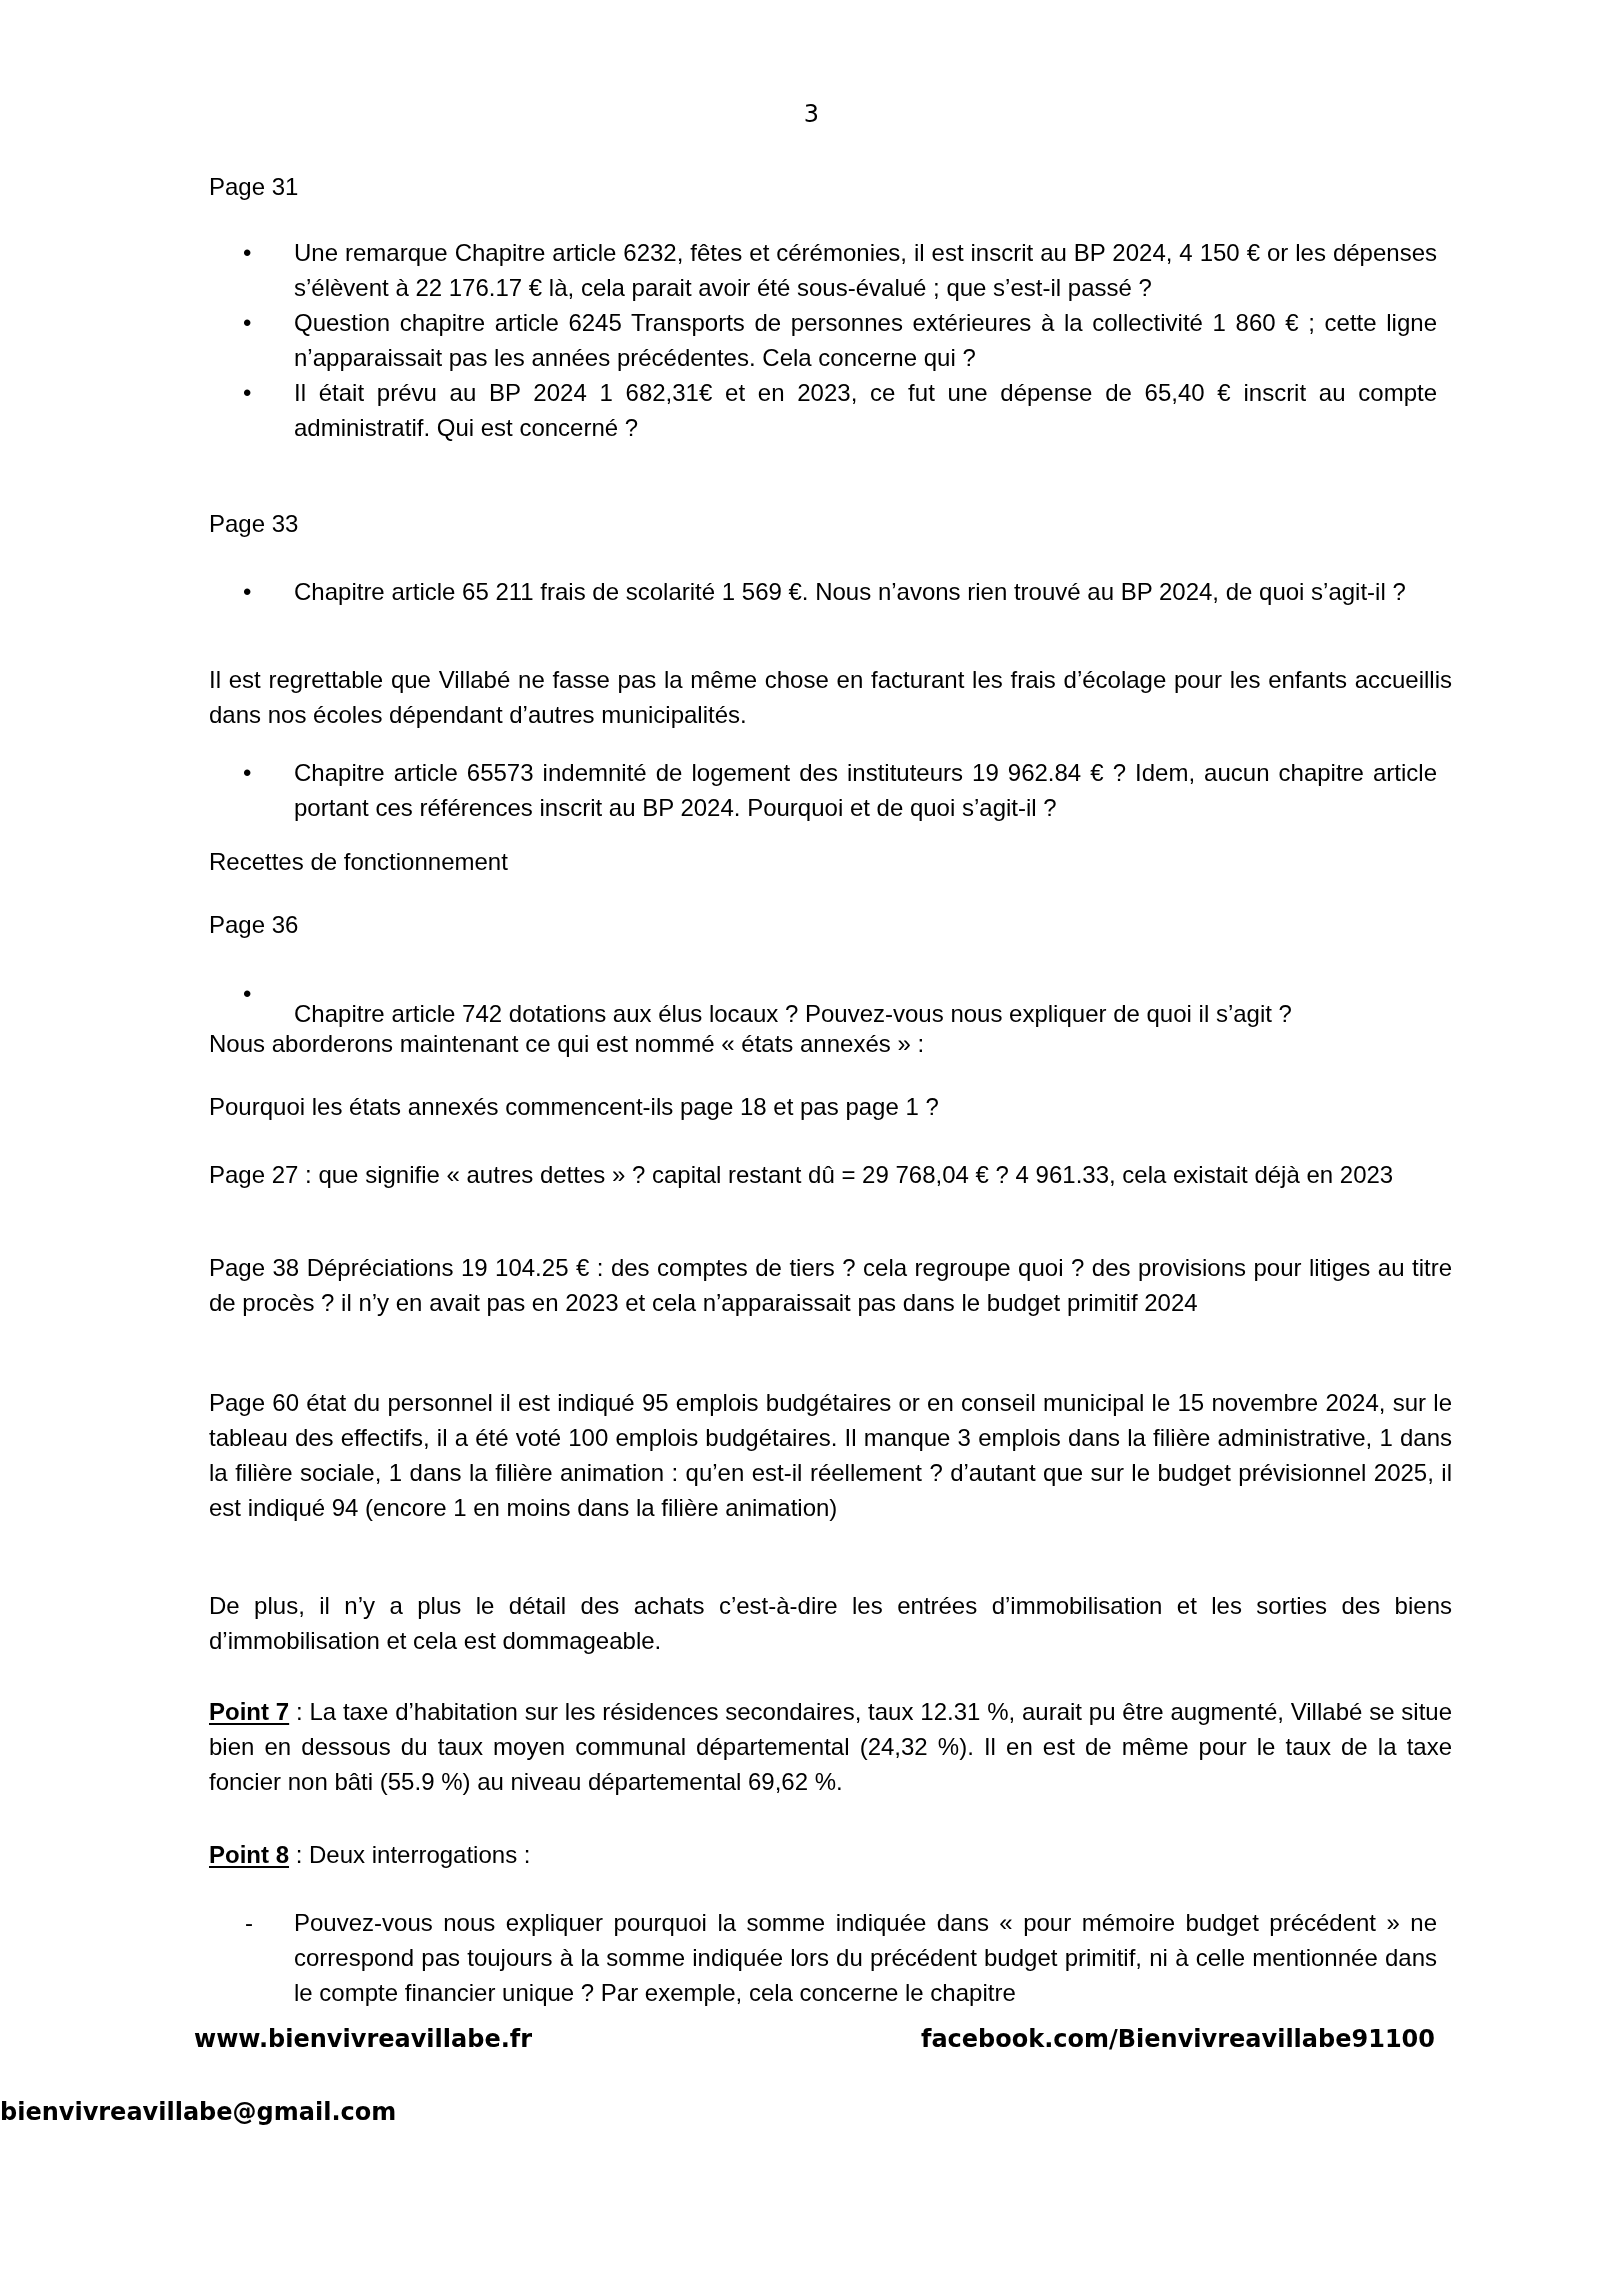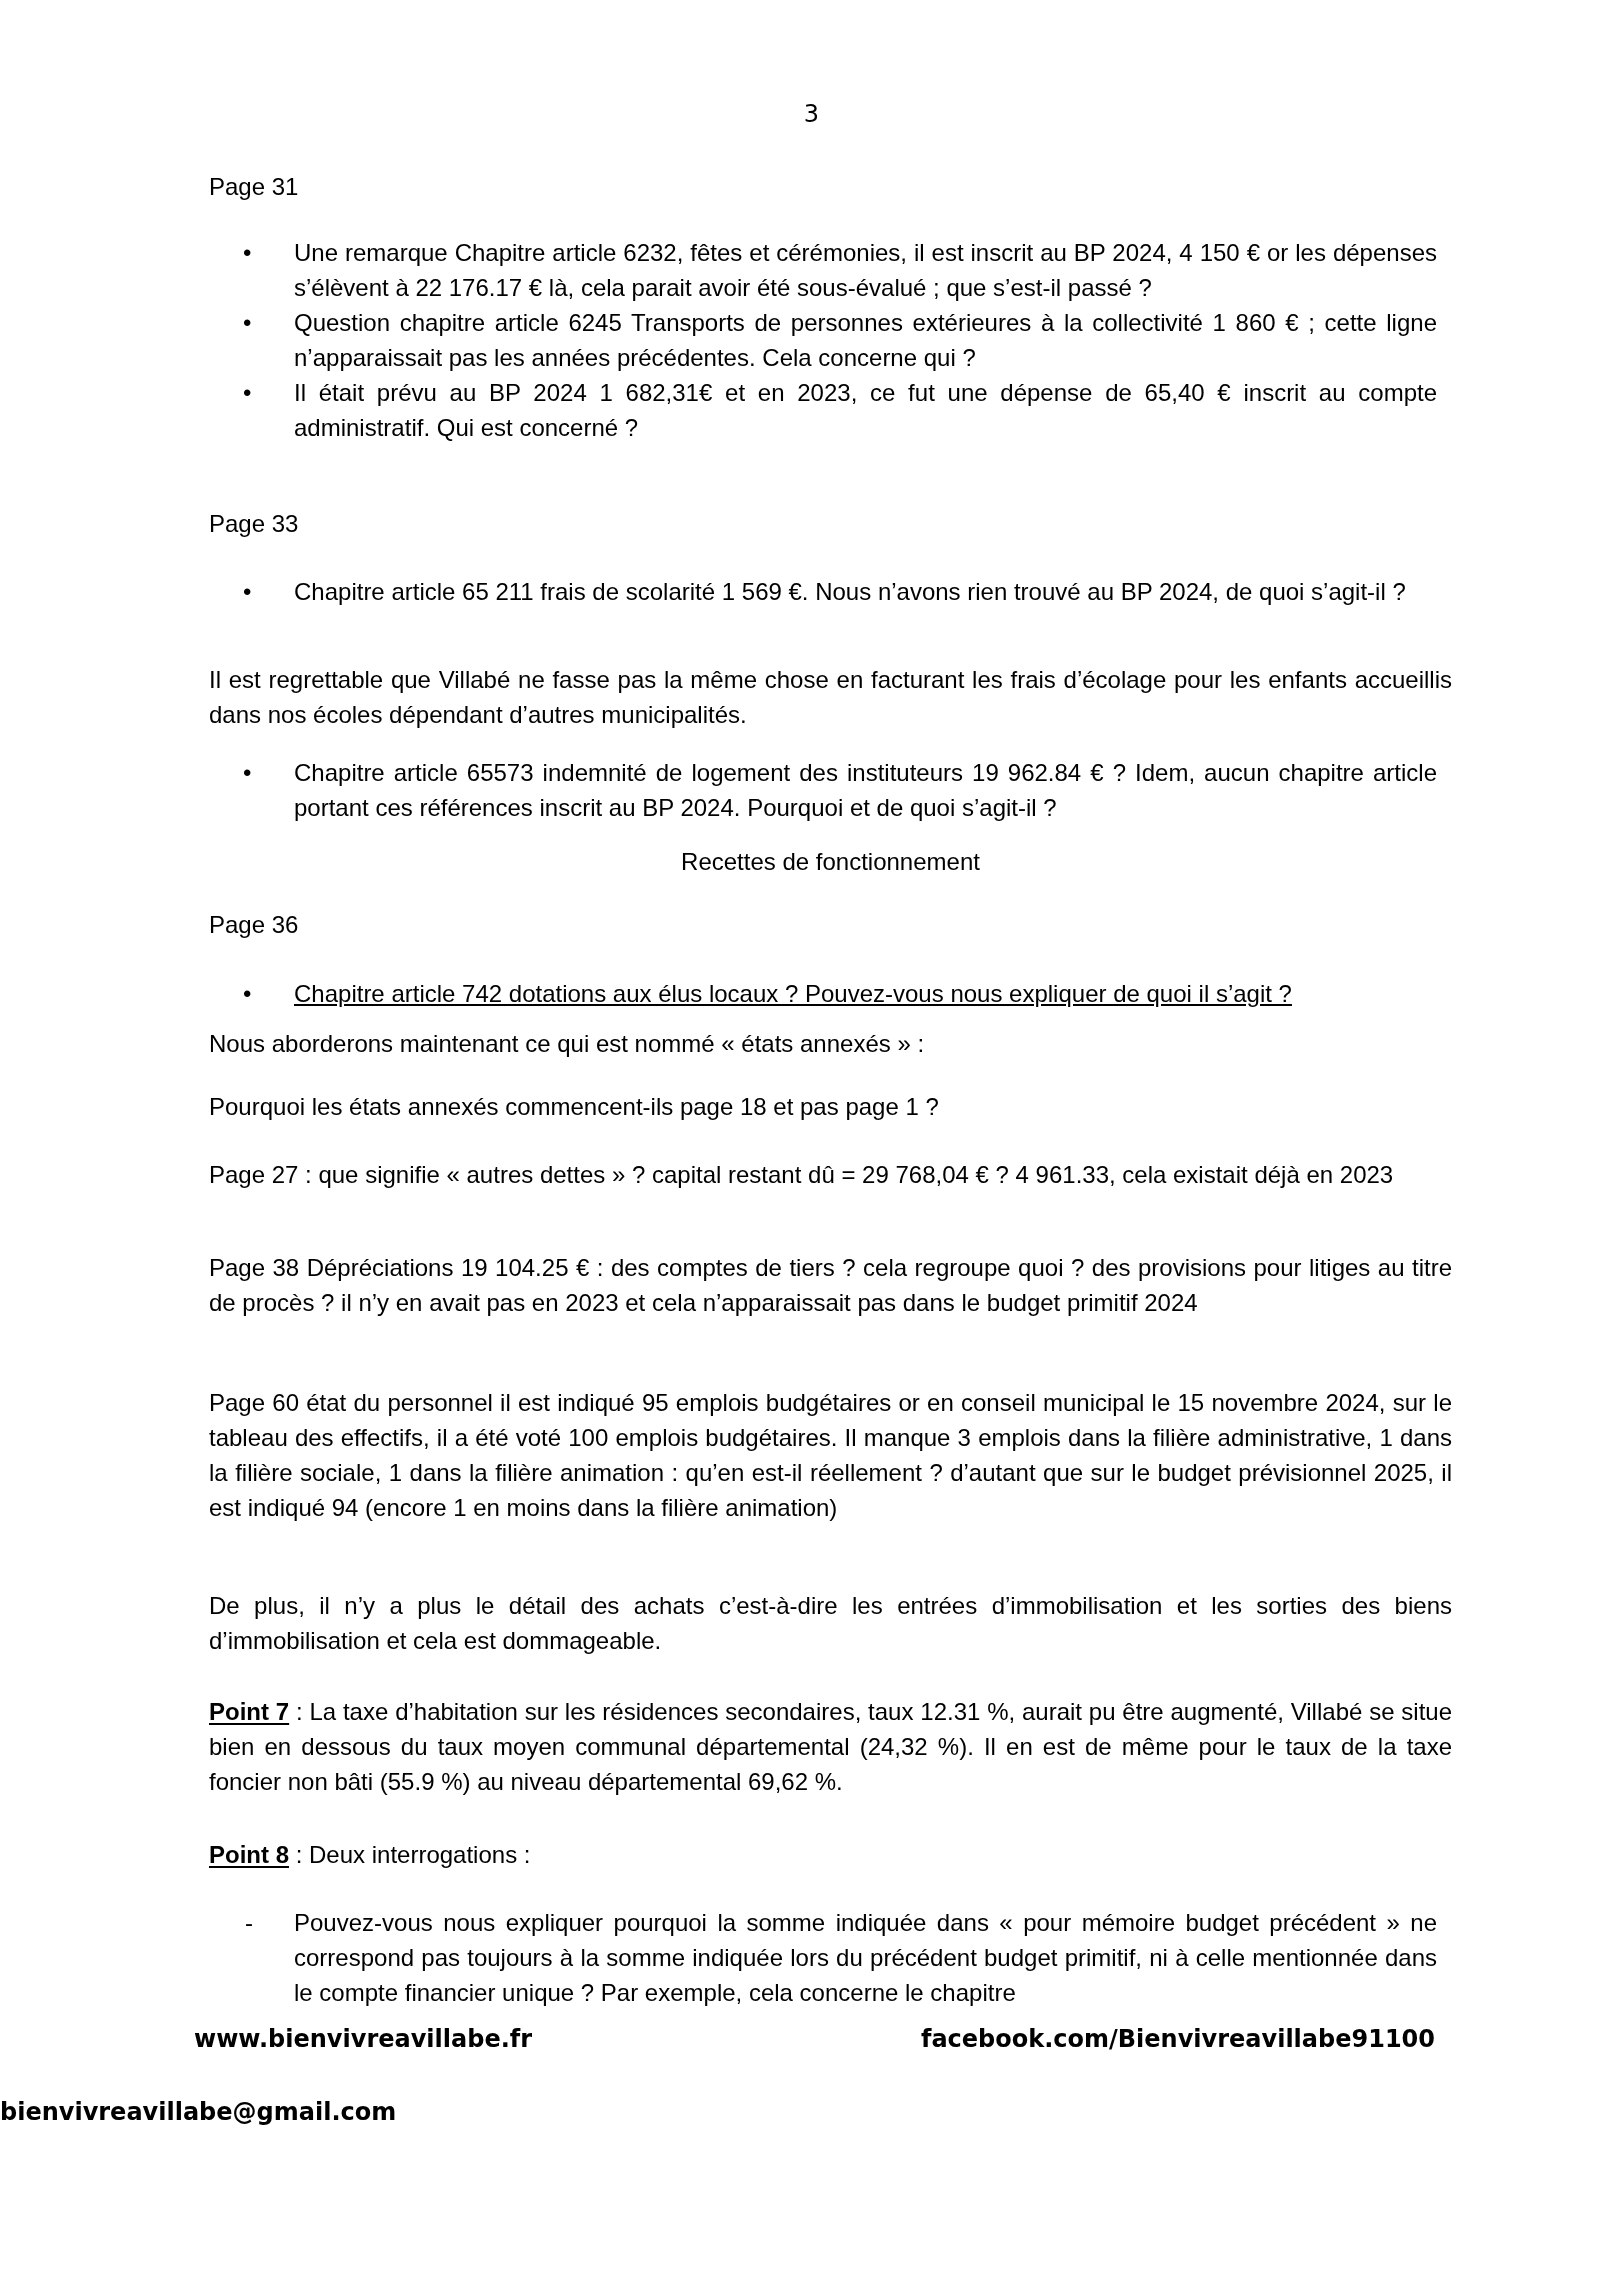--- a/index.html
+++ b/index.html
@@ -39,26 +39,26 @@
 <div class="abs txt full" style="top:506px;">Page 33</div>
 
 <span class="bullet-dot" style="top:574px;">•</span>
 <div class="abs txt bul justify" style="top:574px;">Chapitre article 65 211 frais de scolarité 1 569 €. Nous n’avons rien trouvé au BP 2024, de quoi s’agit-il ?</div>
 
 <div class="abs txt full justify" style="top:662px;">Il est regrettable que Villabé ne fasse pas la même chose en facturant les frais d’écolage pour les enfants accueillis dans nos écoles dépendant d’autres municipalités.</div>
 
 <span class="bullet-dot" style="top:755px;">•</span>
 <div class="abs txt bul justify" style="top:755px;">Chapitre article 65573 indemnité de logement des instituteurs 19 962.84 € ? Idem, aucun chapitre article portant ces références inscrit au BP 2024. Pourquoi et de quoi s’agit-il ?</div>
 
-<div class="abs txt full" style="top:844px;text-align:center;">Recettes de fonctionnement</div>
+<div class="abs txt full" style="top:844px;">Recettes de fonctionnement</div>
 
 <div class="abs txt full" style="top:907px;">Page 36</div>
 
 <span class="bullet-dot" style="top:976px;">•</span>
-<div class="abs txt bul justify" style="top:976px;text-decoration:underline;">Chapitre article 742 dotations aux élus locaux ? Pouvez-vous nous expliquer de quoi il s’agit ?</div>
+<div class="abs txt bul justify" style="top:996px;">Chapitre article 742 dotations aux élus locaux ? Pouvez-vous nous expliquer de quoi il s’agit ?</div>
 
 <div class="abs txt full" style="top:1026px;">Nous aborderons maintenant ce qui est nommé « états annexés » :</div>
 
 <div class="abs txt full" style="top:1089px;">Pourquoi les états annexés commencent-ils page 18 et pas page 1 ?</div>
 
 <div class="abs txt full justify" style="top:1157px;">Page 27 : que signifie « autres dettes » ? capital restant dû = 29 768,04 € ? 4 961.33, cela existait déjà en 2023</div>
 
 <div class="abs txt full justify" style="top:1250px;">Page 38 Dépréciations 19 104.25 € : des comptes de tiers ? cela regroupe quoi ? des provisions pour litiges au titre de procès ? il n’y en avait pas en 2023 et cela n’apparaissait pas dans le budget primitif 2024</div>
 
 <div class="abs txt full justify" style="top:1385px;">Page 60 état du personnel il est indiqué 95 emplois budgétaires or en conseil municipal le 15 novembre 2024, sur le tableau des effectifs, il a été voté 100 emplois budgétaires. Il manque 3 emplois dans la filière administrative, 1 dans la filière sociale, 1 dans la filière animation : qu’en est-il réellement ? d’autant que sur le budget prévisionnel 2025, il est indiqué 94 (encore 1 en moins dans la filière animation)</div>

